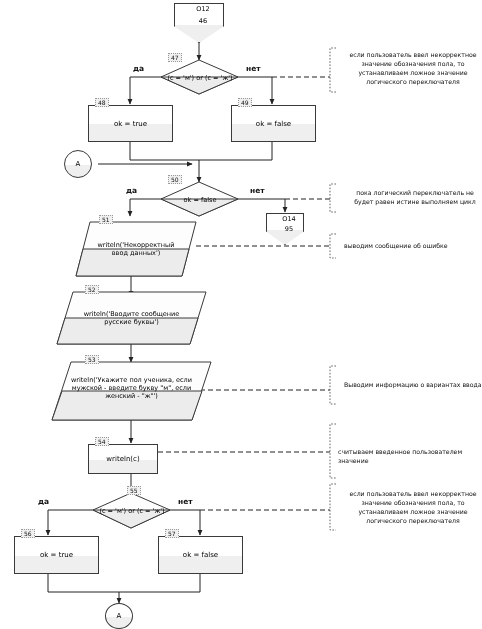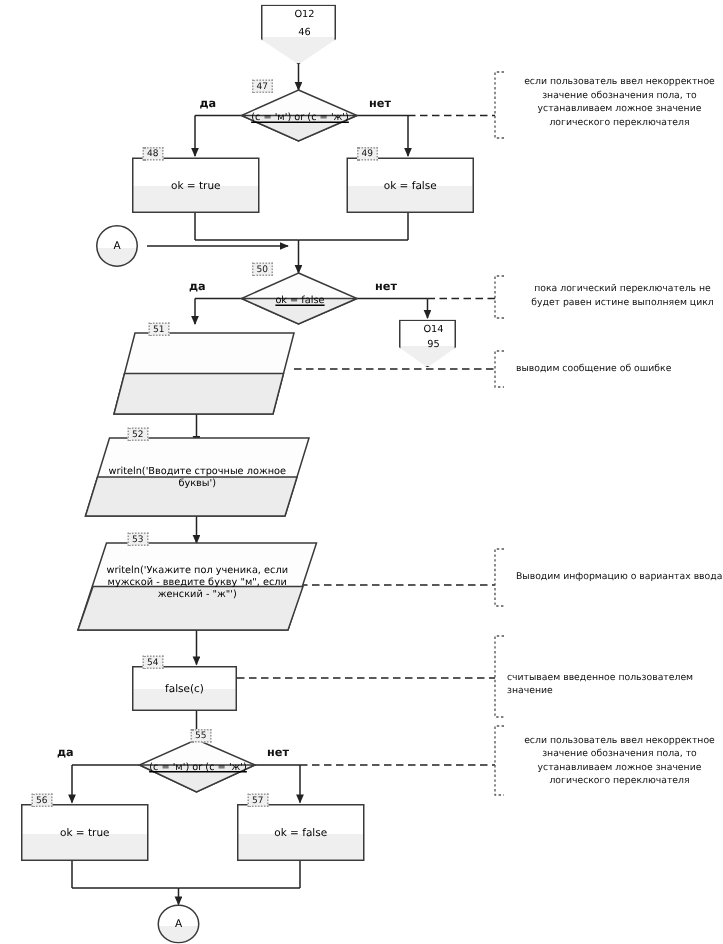--- a/index.html
+++ b/index.html
@@ -54,21 +54,21 @@
     border:1px solid #3a3a3a;border-radius:50%;
     background:linear-gradient(to bottom,#ffffff 0%,#ffffff 55%,#efefef 55%,#efefef 100%);
   }
   .circ .shp-text{font-size:7px;}
 
   
   .diam{position:absolute;}
   .diam .dtxt{
     position:absolute;left:0;top:0;width:100%;height:100%;
     display:flex;align-items:center;justify-content:center;
-    font-size:6.5px;text-align:center;text-decoration:underline;
+    font-size:6.5px;text-align:center;
   }
 
   
   .io{position:absolute;}
   .io .iotxt{
     position:absolute;left:0;top:0;width:100%;height:100%;
     display:flex;align-items:center;justify-content:center;
     text-align:center;font-size:6.5px;line-height:8px;white-space:pre-line;
     padding:0 14px;box-sizing:border-box;
   }
@@ -208,39 +208,42 @@
     <div class="shp-text">A</div>
   </div>
 
   <div class="diam" style="left:161px;top:182px;width:78px;height:35px;">
     <div class="dtxt">ok = false</div>
   </div>
   <div class="numtag" style="left:168px;top:175px;">50</div>
   <div class="blab" style="left:126px;top:186px;">да</div>
   <div class="blab" style="left:250px;top:186px;">нет</div>
 
+  <div class="io" style="left:76px;top:222px;width:120px;height:54px;">
+    <div class="iotxt">writeln('Некорректный ввод данных')</div>
+  </div>
   <div class="numtag" style="left:99px;top:215px;">51</div>
 
   <div class="node pent" style="left:266px;top:213px;width:38px;height:32px;">
     <div class="ptxt">O14</div>
     <div class="ptxt" style="top:11px;">95</div>
   </div>
 
   <div class="io" style="left:57px;top:292px;width:149px;height:52px;">
-    <div class="iotxt">writeln('Вводите строчные ложное буквы')</div>
+    <div class="iotxt">writeln('Вводите сообщение русские буквы')</div>
   </div>
   <div class="numtag" style="left:85px;top:285px;">52</div>
 
   <div class="io" style="left:52px;top:362px;width:159px;height:52px;">
     <div class="iotxt">writeln('Укажите пол ученика, если мужской - введите букву "м", если женский - "ж"')</div>
   </div>
   <div class="numtag" style="left:85px;top:355px;">53</div>
 
   <div class="node proc" style="left:88px;top:444px;width:70px;height:30px;">
-    <div class="shp-text">false(c)</div>
+    <div class="shp-text">writeln(c)</div>
   </div>
   <div class="numtag" style="left:95px;top:437px;">54</div>
 
   <div class="diam" style="left:93px;top:493px;width:78px;height:35px;">
     <div class="dtxt">(c = 'м') or (c = 'ж')</div>
   </div>
   <div class="numtag" style="left:127px;top:486px;">55</div>
   <div class="blab" style="left:38px;top:497px;">да</div>
   <div class="blab" style="left:178px;top:497px;">нет</div>
 

